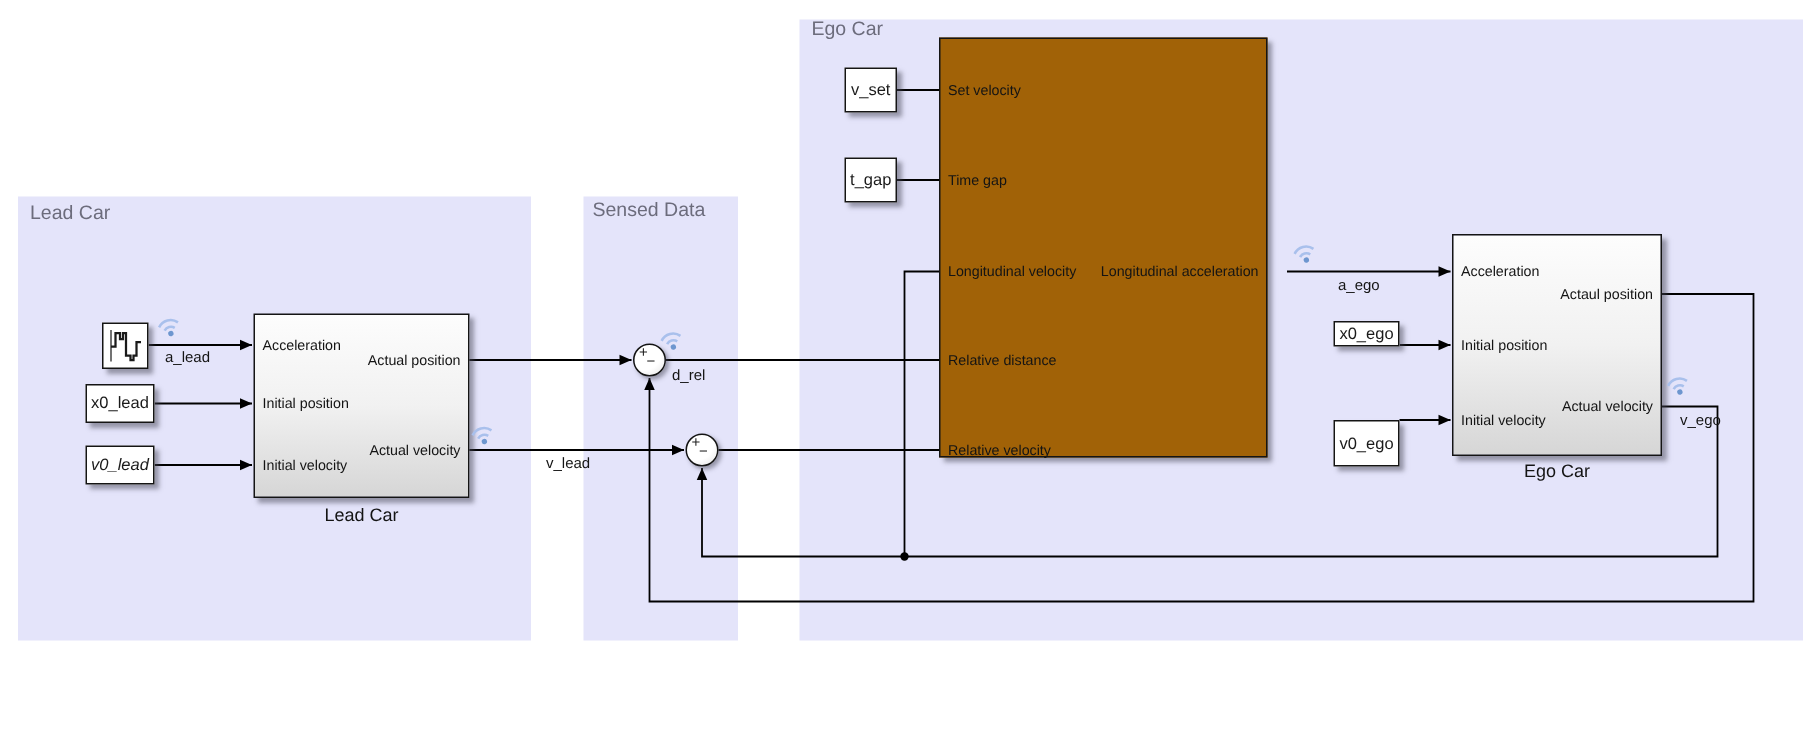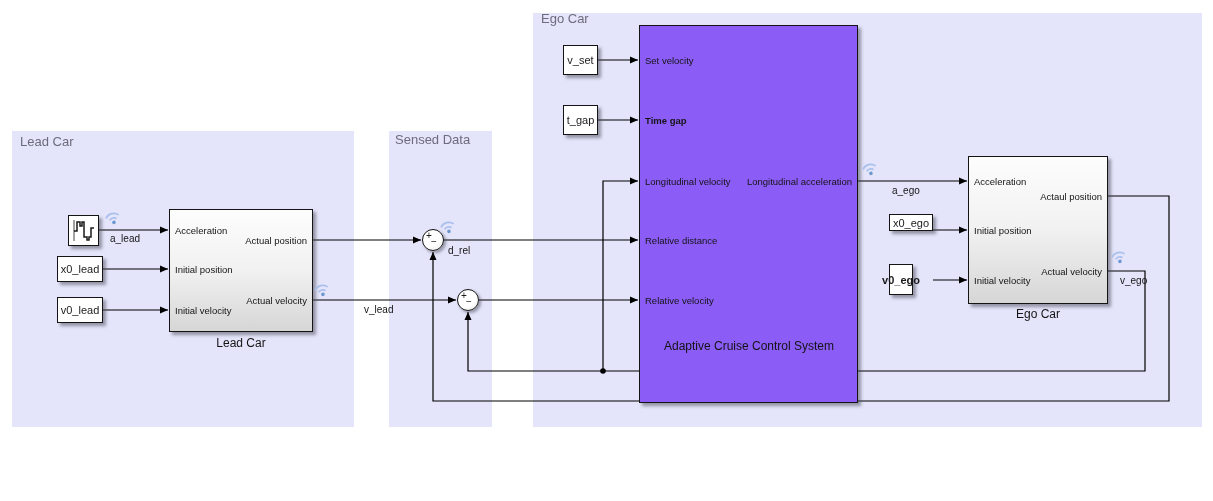--- a/index.html
+++ b/index.html
@@ -83,21 +83,21 @@
 
   <div class="blk src" style="left:68px;top:215px;width:31px;height:31px;">
     <svg width="29" height="29" viewBox="0 0 29 29">
       <line x1="5" y1="4" x2="5" y2="25" stroke="#444" stroke-width="1"></line>
       <polyline points="5,15 8,15 8,6 11,6 11,10 13,10 13,6 15,6 15,21 18,21 18,24 20,24 20,21 22,21 22,12 25,12" fill="none" stroke="#1a1a1a" stroke-width="1.5"></polyline>
     </svg>
   </div>
   <div class="blk const" style="left:57px;top:256px;width:46px;height:26px;">
     <span>x0_lead</span>
   </div>
-  <div class="blk const" style="left:57px;top:297px;width:46px;height:26px;">
+  <div class="blk const" style="left:57px;top:297px;width:46px;height:26px;font-style:italic;">
     <span>v0_lead</span>
   </div>
 
   <div class="blk subsys" style="left:169px;top:209px;width:144px;height:123px;">
     <span class="port in" style="top:16px;">Acceleration</span>
     <span class="port in" style="top:55px;">Initial position</span>
     <span class="port in" style="top:96px;">Initial velocity</span>
     <span class="port out" style="top:26px;">Actual position</span>
     <span class="port out" style="top:86px;">Actual velocity</span>
   </div>
@@ -112,34 +112,33 @@
     <span class="s-minus">−</span>
   </div>
 
   <div class="blk const" style="left:563px;top:45px;width:35px;height:30px;">
     <span>v_set</span>
   </div>
   <div class="blk const" style="left:563px;top:105px;width:35px;height:30px;">
     <span>t_gap</span>
   </div>
 
-  <div class="blk" style="left:639px;top:25px;width:219px;height:378px;background:#8b5cf6;">
+  <div class="blk" style="left:626px;top:25px;width:219px;height:280px;background:#a16207;">
     <span class="port in" style="top:30px;">Set velocity</span>
-    <span class="port in" style="top:90px;font-weight:bold;">Time gap</span>
+    <span class="port in" style="top:90px;">Time gap</span>
     <span class="port in" style="top:151px;">Longitudinal velocity</span>
     <span class="port in" style="top:210px;">Relative distance</span>
     <span class="port in" style="top:270px;">Relative velocity</span>
     <span class="port out" style="top:151px;">Longitudinal acceleration</span>
   </div>
-  <div class="blk-name" style="left:594px;top:339px;width:310px;">Adaptive Cruise Control System</div>
 
   <div class="blk const" style="left:889px;top:214px;width:44px;height:17px;">
     <span>x0_ego</span>
   </div>
-  <div class="blk const" style="left:889px;top:264px;width:24px;height:31px;font-weight:bold;">
+  <div class="blk const" style="left:889px;top:280px;width:44px;height:31px;">
     <span>v0_ego</span>
   </div>
 
   <div class="blk subsys" style="left:968px;top:156px;width:140px;height:148px;">
     <span class="port in" style="top:20px;">Acceleration</span>
     <span class="port in" style="top:69px;">Initial position</span>
     <span class="port in" style="top:119px;">Initial velocity</span>
     <span class="port out" style="top:35px;">Actaul position</span>
     <span class="port out" style="top:110px;">Actual velocity</span>
   </div>

